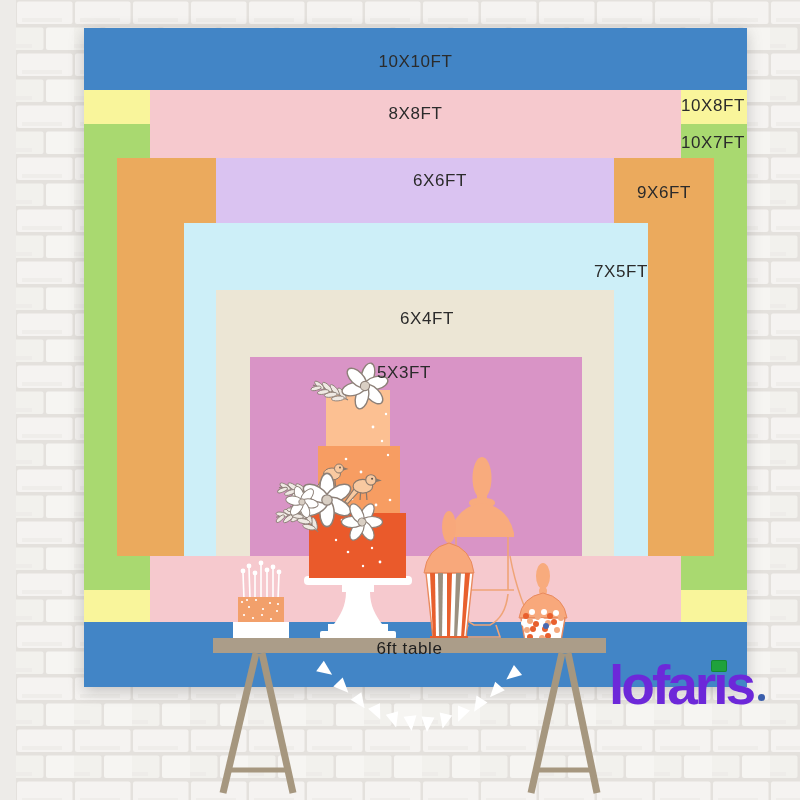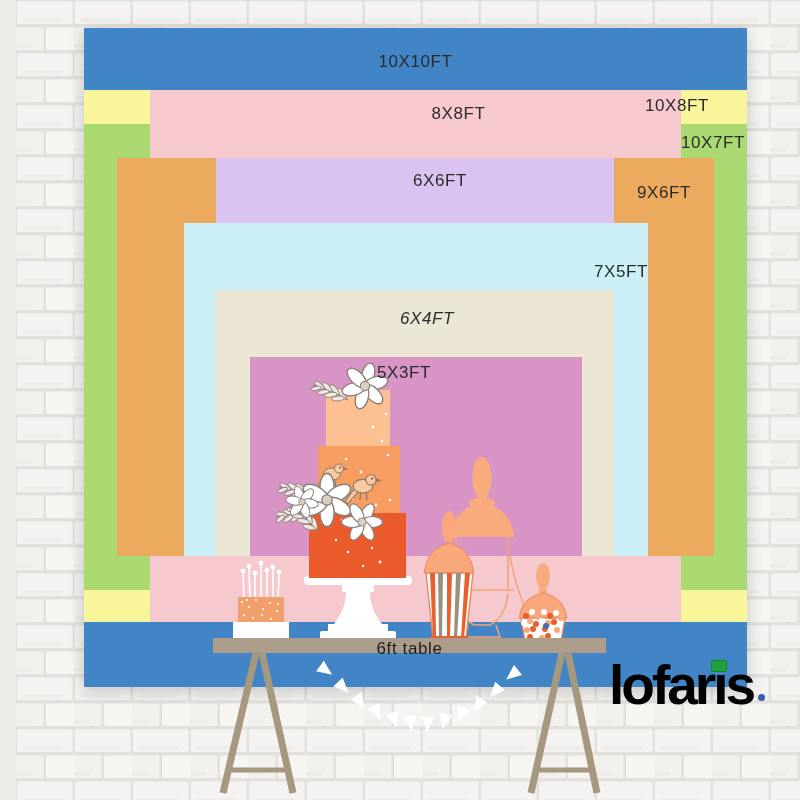--- a/index.html
+++ b/index.html
@@ -18,33 +18,33 @@
   .r9x6  {left:101px;top:158px;width:597px;height:398px;background:#ebaa5d;}
   .r6x6  {left:200px;top:158px;width:398px;height:398px;background:#dac3f1;}
   .r7x5  {left:168px;top:223px;width:464px;height:333px;background:#cdeff8;}
   .r6x4  {left:200px;top:290px;width:398px;height:266px;background:#ece6d5;}
   .r5x3  {left:234px;top:357px;width:332px;height:199px;background:#d994c6;}
 
   
   .lbl{position:absolute;font-size:17px;letter-spacing:.6px;color:#2b2b2b;
        text-align:center;white-space:nowrap;z-index:30;}
   .l10x10{left:68px;width:663px;top:52px;}
-  .l8x8  {left:134px;width:531px;top:104px;padding-left:43px;}
-  .l10x8 {left:627px;width:68px;top:96px;}
+  .l8x8  {left:134px;width:531px;top:104px;}
+  .l10x8 {left:663px;width:68px;top:96px;}
   .l10x7 {left:663px;width:68px;top:133px;}
   .l6x6  {left:200px;width:448px;top:171px;}
   .l9x6  {left:598px;width:100px;top:183px;}
   .l7x5  {left:168px;width:464px;top:262px;text-align:right;}
-  .l6x4  {left:200px;width:422px;top:309px;font-style:italic;}
+  .l6x4  {left:200px;width:422px;top:309px;}
   .l5x3  {left:234px;width:308px;top:363px;}
   .ltable{left:197px;width:393px;top:639px;color:#1e1e1e;z-index:40;}
 
   
   .logo{position:absolute;left:593px;top:658px;z-index:50;
-        font-weight:700;font-size:55px;letter-spacing:-3px;color:#000000;line-height:1;}
+        font-weight:700;font-size:55px;letter-spacing:-3px;color:#6d28d9;line-height:1;}
   .logo .li{position:relative;display:inline-block;}
   .logo .dotcover{position:absolute;left:50%;transform:translateX(-50%);
         top:2px;width:16px;height:12px;background:#1fa23c;border-radius:2px;
         box-shadow:inset 0 0 0 1px rgba(0,90,30,.35);}
   .logo .reg{display:inline-block;width:7px;height:7px;border-radius:50%;
         background:#3b5eac;margin-left:5px;vertical-align:3px;}
 
   .art{position:absolute;left:0;top:0;z-index:20;pointer-events:none;}
   .wall{position:absolute;left:0;top:0;z-index:0;}
 </style>

